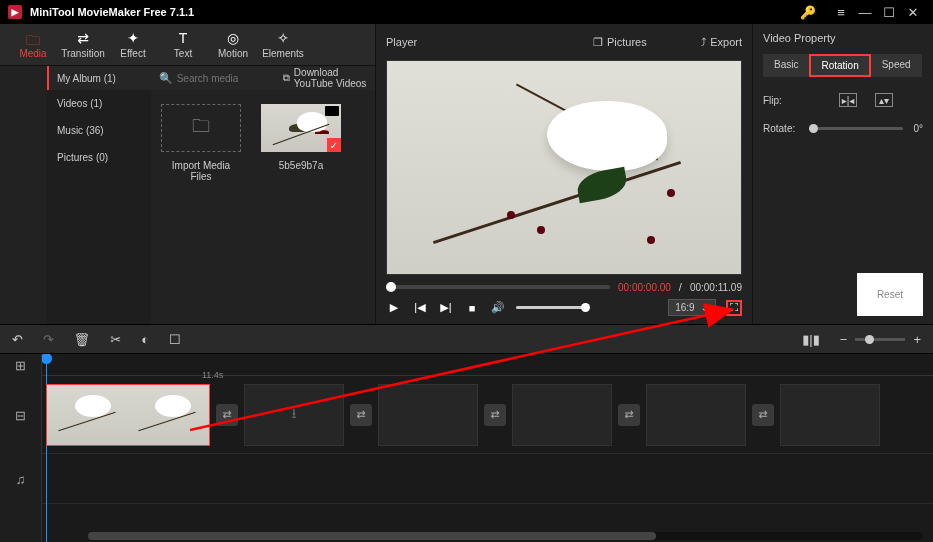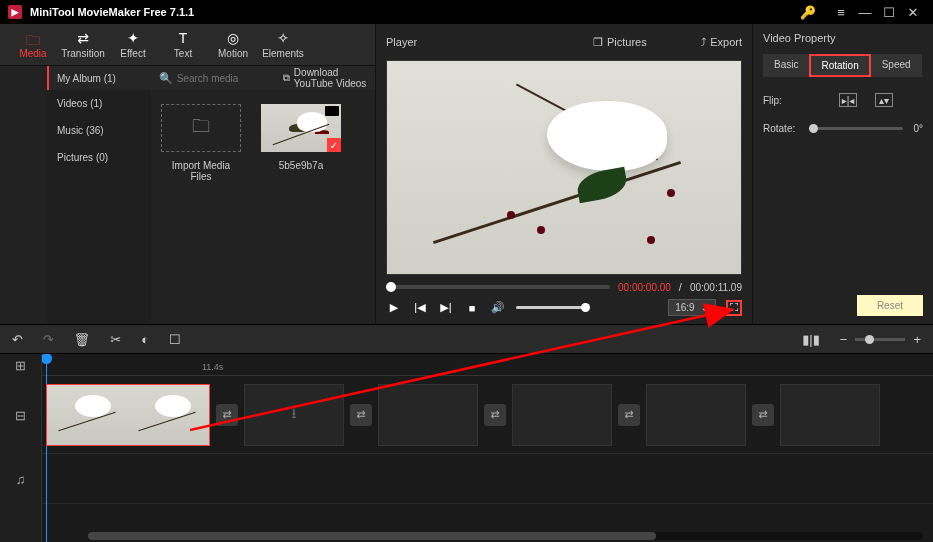--- a/index.html
+++ b/index.html
@@ -78,36 +78,36 @@
 .tabs { display:flex; gap:0; margin-bottom:16px;text-align:right; }
 .tab { padding:4px 10px; font-size:10px; background:#333; color:#ccc; cursor:pointer; border:1px solid transparent; }
 .tab.active { border:2px solid #ff3b3b; color:#fff; }
 .proprow { display:flex; align-items:center; font-size:10px; margin-bottom:16px; gap:10px; }
 .proprow .plbl { width:36px; }
 .fliparea { display:flex; gap:18px; flex:1; justify-content:center; }
 .flipbtn { width:18px; height:14px; border:1px solid #888; position:relative; cursor:pointer; display:flex; align-items:center; justify-content:center; color:#ccc; font-size:10px; }
 .rotslider { flex:1; height:3px; background:#555; position:relative; border-radius:2px; }
 .rotslider .rk { position:absolute; left:0; top:-3px; width:9px; height:9px; background:#ccc; border-radius:50%; }
 .props .spacer { flex:1; }
-.reset { background:#fef9c3; color:#888; border:none; padding:5px 20px; font-size:10px; align-self:flex-end; }
+.reset { background:#ffffff; color:#888; border:none; padding:16px 20px; font-size:10px; align-self:flex-end; }
 
 
 .tl-toolbar { height:30px; background:#2a2a2a; display:flex; align-items:center; padding:0 12px; gap:20px; border-top:1px solid #000; border-bottom:1px solid #000; }
 .tl-toolbar .tbtn { color:#ccc; font-size:13px; cursor:pointer; }
 .tl-toolbar .spacer { flex:1; }
 .zoom { display:flex; align-items:center; gap:8px; }
 .zoom .ztrack { width:50px; height:3px; background:#555; position:relative; }
 .zoom .zknob { position:absolute; left:20%; top:-3px; width:9px; height:9px; background:#ccc; border-radius:50%; }
 
 .timeline { background:#1a1a1a; height: 188px; position:relative; display:flex; }
 .tl-left { width:42px; background:#1e1e1e; border-right:1px solid #333; display:flex; flex-direction:column; }
 .tl-left .trk { flex:none; display:flex; align-items:center; justify-content:center; color:#aaa; font-size:13px; }
 .tl-right { flex:1; position:relative; overflow:hidden; }
 .ruler { height:22px; border-bottom:1px solid #333; position:relative; }
-.ruler .tick { position:absolute; top:8px; font-size:9px; color:#888; }
+.ruler .tick { position:absolute; top:16px; font-size:9px; color:#888; }
 .playhead { position:absolute; left:4px; top:0; width:1px; height:100%; background:#1e90ff; }
 .playhead::before { content:""; position:absolute; top:-1px; left:-5px; width:11px; height:11px; background:#1e90ff; border-radius:50%; }
 .vtrack { height:78px; display:flex; align-items:center; padding:6px 4px; gap:6px; border-bottom:1px solid #2a2a2a; }
 .clip { height:62px; border:1px solid #ff3b3b; background:#333; position:relative; overflow:hidden; }
 .clip .ci { position:absolute; inset:0; background: linear-gradient(180deg,#d8d8d0,#c8c8c0); }
 .clip .twig { position:absolute; width:60px; height:1px; background:#3a2a18; top:36px; transform:rotate(-18deg); }
 .clip .sn { position:absolute; width:36px; height:22px; background:#fff; border-radius:50%; top:10px; }
 .slot { height:62px; border:1px solid #333; background:#262626; display:flex; align-items:center; justify-content:center; color:#666; font-size:14px; position:relative; }
 .tbadge { position:absolute; right:4px; top:50%; transform:translateY(-50%); width:22px; height:22px; background:#3a3a3a; border-radius:3px; display:flex; align-items:center; justify-content:center; color:#aaa; font-size:11px; }
 .atrack { height:50px; border-bottom:1px solid #2a2a2a; }

